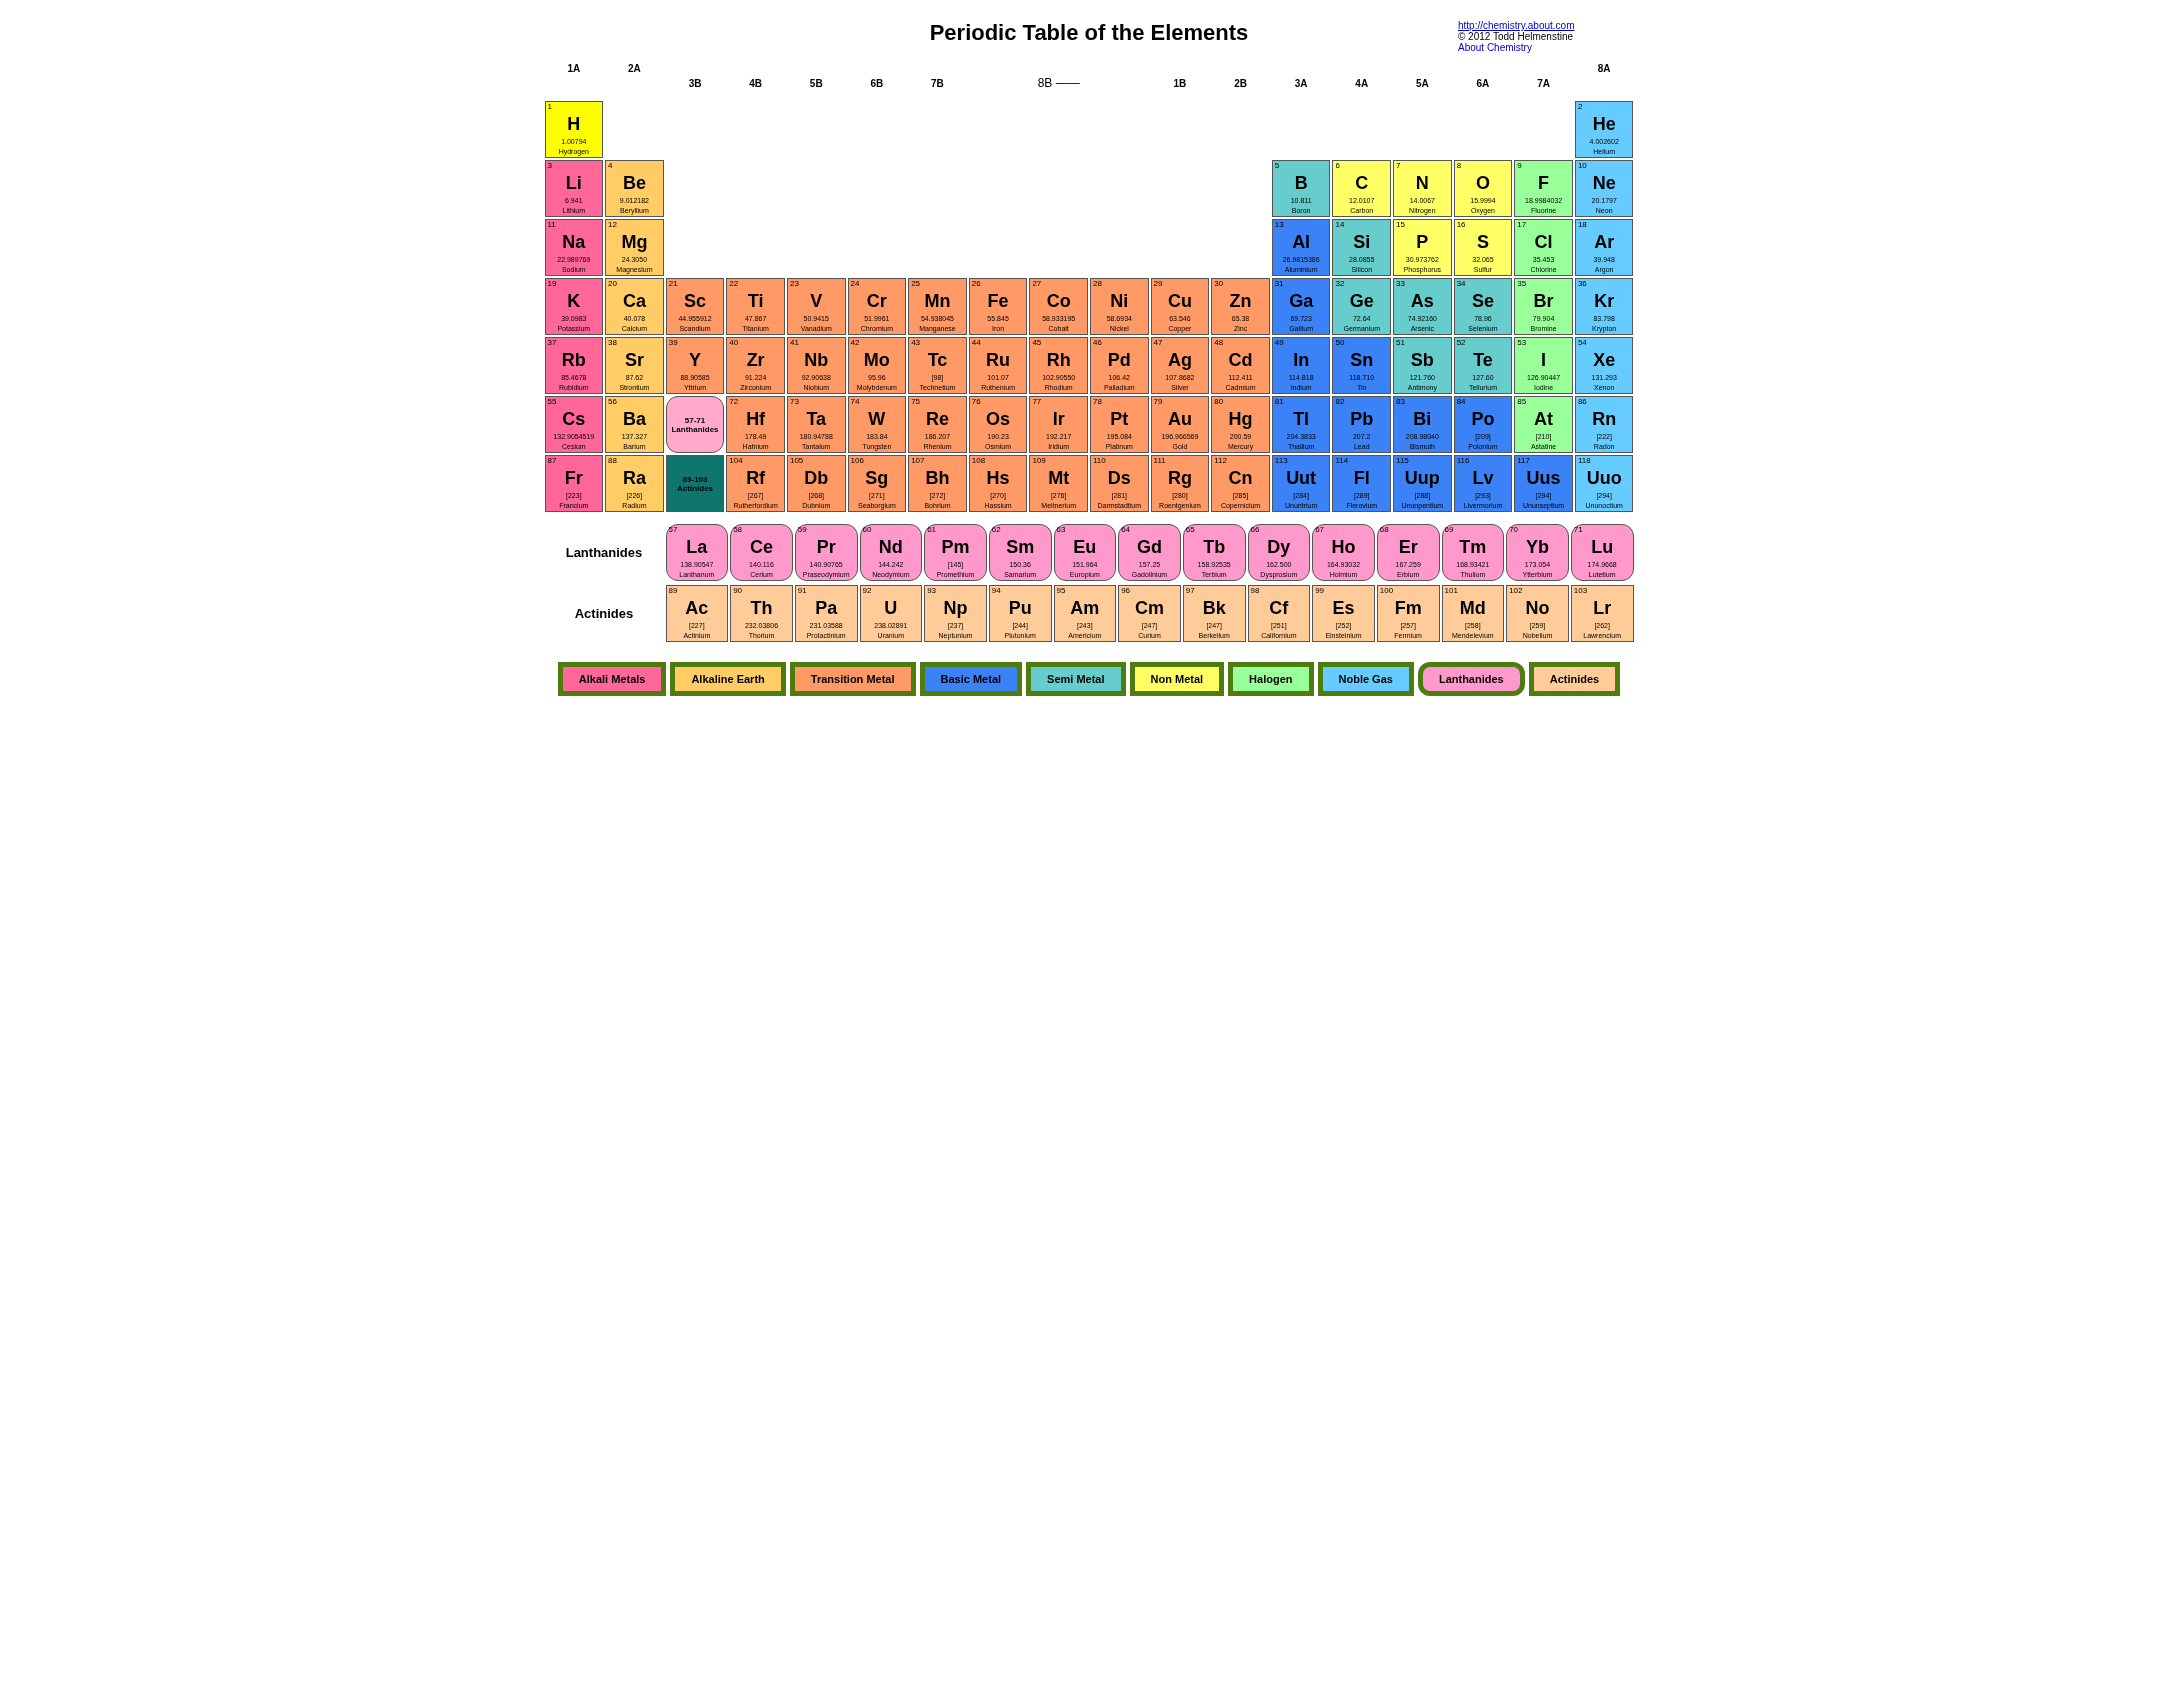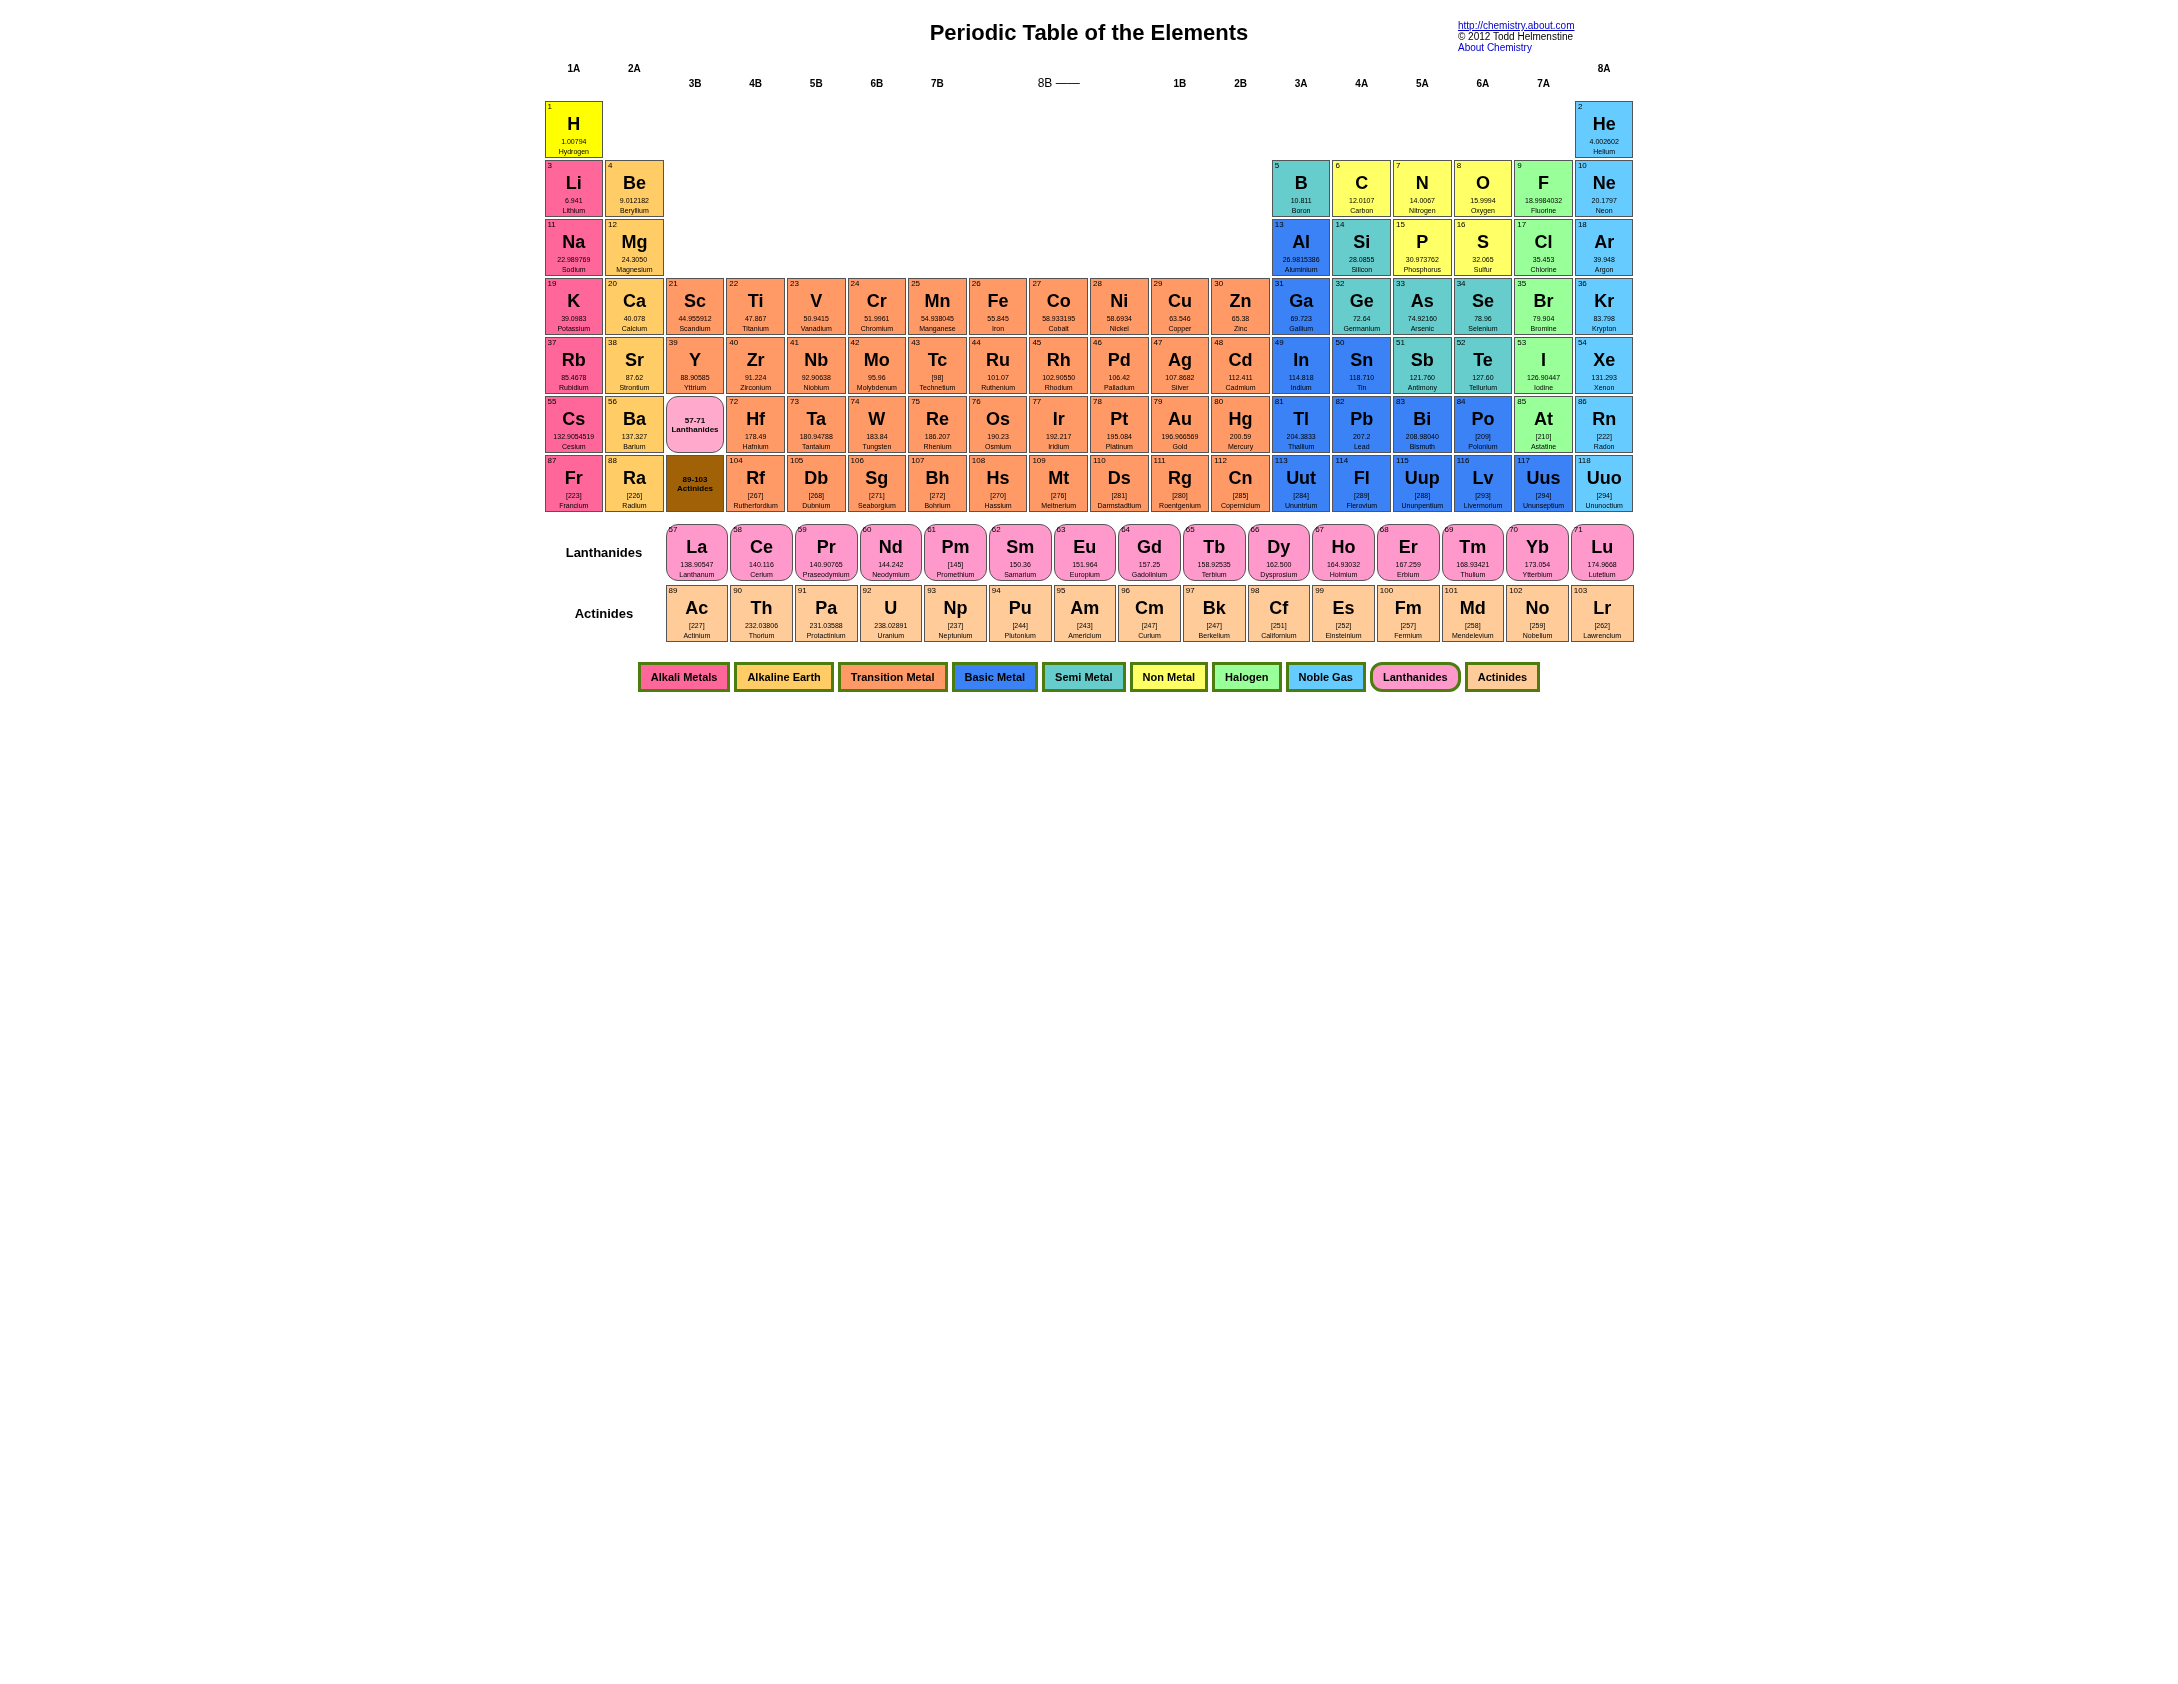--- a/index.html
+++ b/index.html
@@ -92,22 +92,22 @@
     
     
     .legend {
       display: flex;
       justify-content: center;
       gap: 4px;
       margin-top: 20px;
       flex-wrap: wrap;
     }
     .legend-item {
-      border: 3px solid #4d7c0f;
-      padding: 6px 10px;
+      border: 5px solid #4d7c0f;
+      padding: 6px 16px;
       font-size: 11px;
       font-weight: bold;
       text-align: center;
       min-width: 69px;
     }
     .la-ac-row {
       display: grid;
       grid-template-columns: 119px repeat(15, 1fr);
       gap: 2px;
       margin-top: 4px;
@@ -668,21 +668,21 @@
         <div class="symbol">Fr</div>
         <div class="mass">[223]</div>
         <div class="name">Francium</div>
       </div>
       <div class="element alkaline">
         <div class="num">88</div>
         <div class="symbol">Ra</div>
         <div class="mass">[226]</div>
         <div class="name">Radium</div>
       </div>
-      <div class="element actinide" style="background:#a16207; font-size:8px; display:flex; align-items:center; justify-content:center; font-weight:bold;">
+      <div class="element actinide" style="background:#0f766e; font-size:8px; display:flex; align-items:center; justify-content:center; font-weight:bold;">
         89-103<br>Actinides
       </div>
       <div class="element transition">
         <div class="num">104</div>
         <div class="symbol">Rf</div>
         <div class="mass">[267]</div>
         <div class="name">Rutherfordium</div>
       </div>
       <div class="element transition">
         <div class="num">105</div>

